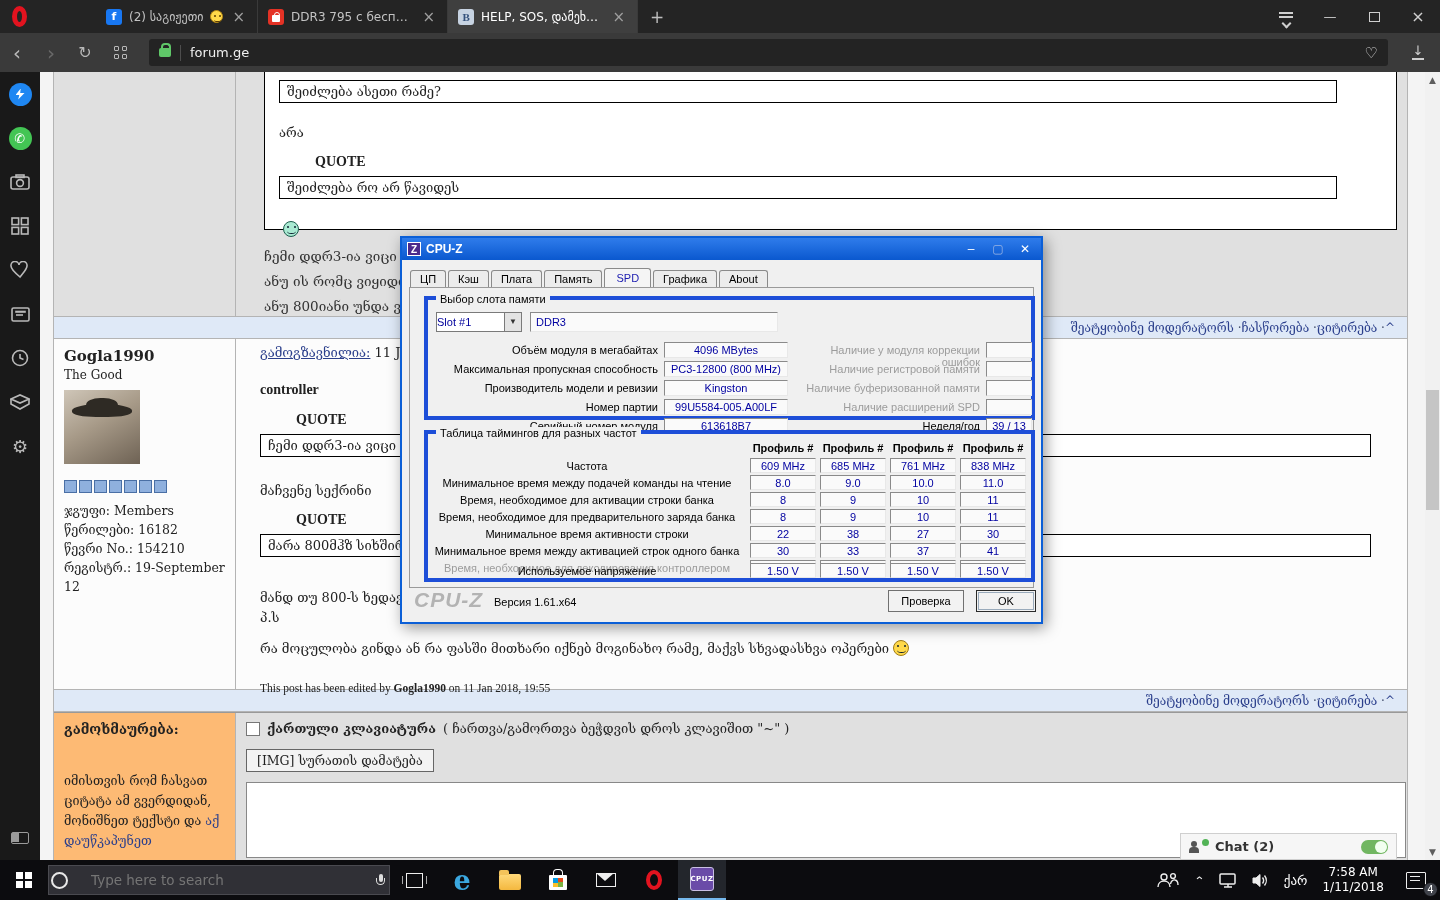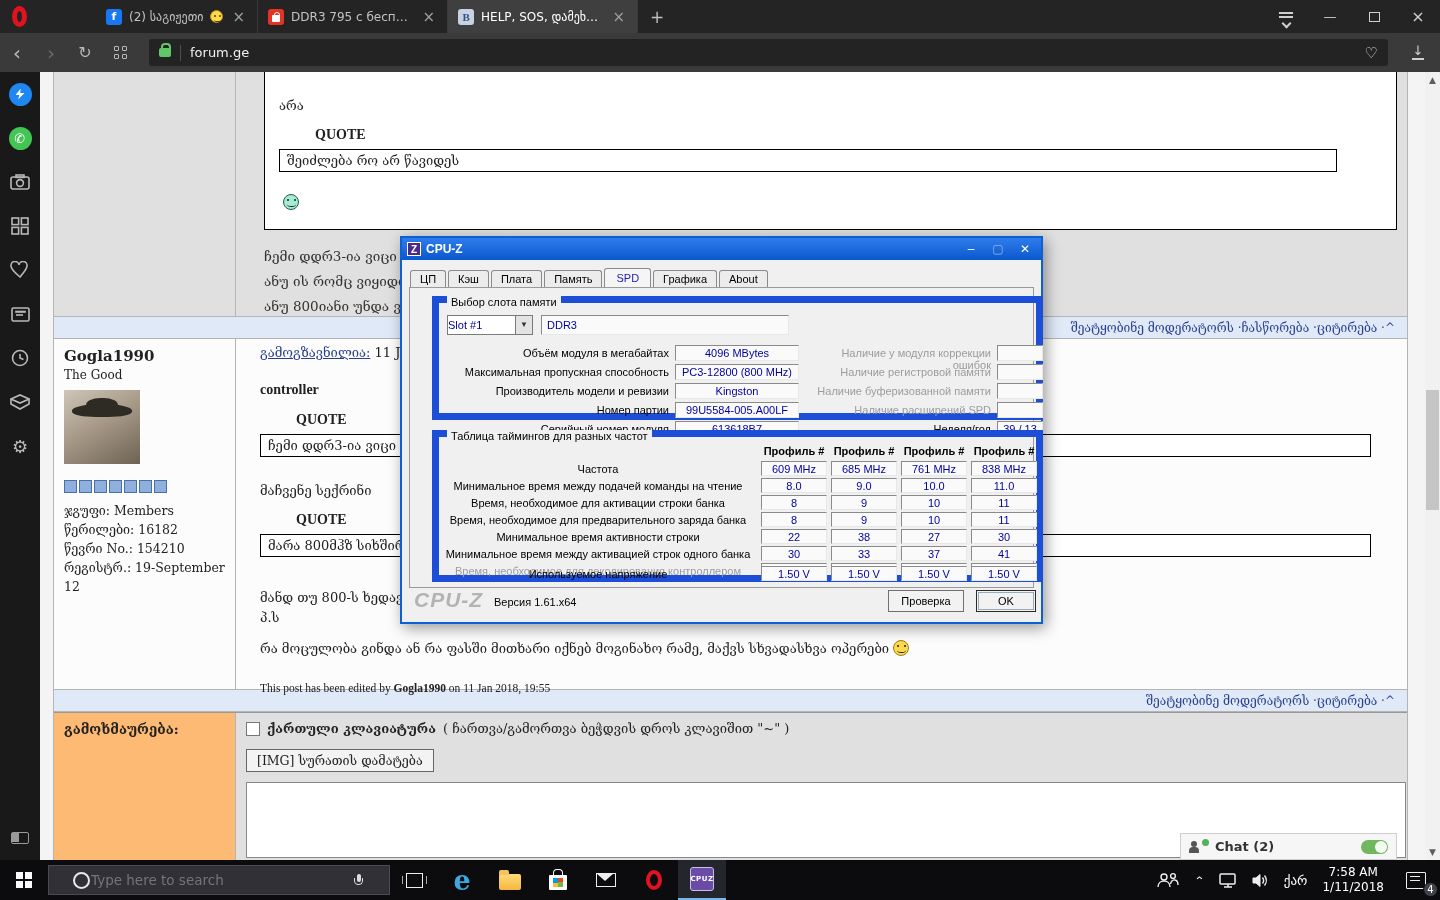--- a/index.html
+++ b/index.html
@@ -126,21 +126,21 @@
   #cpuz{position:absolute;left:400px;top:236px;width:643px;height:388px;background:#f0f0f0;border:2px solid #0b5fd7;box-shadow:3px 4px 14px rgba(0,0,0,.4);z-index:50;font-family:"Liberation Sans",sans-serif;font-size:11px;color:#000}
   .cz-title{height:22px;background:linear-gradient(#2f7ceb,#0a58cf);display:flex;align-items:center;padding:0 5px;gap:5px}
   .cz-ico{width:14px;height:14px;background:#4b2a8c;border:1px solid #fff;color:#fff;font-weight:bold;font-size:10px;display:flex;align-items:center;justify-content:center}
   .cz-title .t{color:#fff;font-size:12px;font-weight:bold;flex:1}
   .cz-btn{width:22px;height:16px;display:flex;align-items:center;justify-content:center;color:#fff;font-size:12px}
   .cz-btn.dim{color:#9ab4e4}
   .cz-tabs{position:absolute;left:8px;top:30px;display:flex;align-items:flex-end}
   .cz-tab{border:1px solid #8a8a8a;border-bottom:none;border-radius:3px 3px 0 0;padding:2px 9px 3px;background:#ececec;margin-right:2px}
   .cz-tab.active{background:#f5f5f5;color:#1b1bb0;padding:3px 11px 5px;margin-bottom:-1px}
   .cz-panel{position:absolute;left:7px;top:49px;width:625px;height:301px;border:1px solid #9a9a9a;background:#f0f0f0}
-  .czgroup{position:absolute;left:22px;width:611px;border:7px solid #1d4ed8}
+  .czgroup{position:absolute;left:14px;width:611px;border:4px solid #1d4ed8}
   .czgroup>.glabel{position:absolute;left:8px;top:-7px;background:#f0f0f0;padding:0 4px}
   #czg1{top:8px;height:124px}
   #czg2{top:142px;height:152px}
   .combo{position:absolute;left:8px;top:12px;width:86px;height:20px;background:#fff;border:1px solid #7a7a7a;display:flex;align-items:center}
   .combo .val{flex:1;color:#00009c}
   .combo .dd{width:17px;height:18px;background:#e3e3e3;border-left:1px solid #7a7a7a;text-align:center;font-size:8px;line-height:18px;color:#333}
   .czfield{position:absolute;background:#fafafa;border:1px solid #9a9a9a;border-color:#8a8a8a #e8e8e8 #e8e8e8 #8a8a8a;color:#0000a0;display:flex;align-items:center;justify-content:center}
   .czfield.left-pad{justify-content:flex-start;padding-left:5px}
   .flabel{position:absolute;text-align:right}
   .flabel.dis,.dis{color:#9c9c9c}
@@ -151,21 +151,21 @@
   .cz-ver{position:absolute;left:92px;top:8px}
   .cz-push{position:absolute;top:2px;height:22px;background:#f2f2f2;border:1px solid #707070;display:flex;align-items:center;justify-content:center}
   #btn-check{left:486px;width:76px}
   #btn-ok{left:574px;width:60px;border:1px solid #2a2a2a;box-shadow:inset 0 0 0 1px #f2f2f2,inset 0 0 0 2px #9ab;}
 
   
   #taskbar{position:absolute;left:0;top:860px;width:1440px;height:40px;background:#0c0c0f;z-index:100;display:flex;align-items:center;color:#fff}
   .tb-start{width:48px;height:40px;display:flex;align-items:center;justify-content:center}
   .winlogo{width:16px;height:16px;display:grid;grid-template-columns:7px 7px;grid-template-rows:7px 7px;gap:2px}
   .winlogo span{background:#fff}
-  .tb-search{width:342px;height:30px;background:#303036;border:1px solid #4a4a50;display:flex;align-items:center;padding:0 24px;gap:1px}
+  .tb-search{width:342px;height:30px;background:#303036;border:1px solid #4a4a50;display:flex;align-items:center;padding:0 2px;gap:23px}
   .cortana{width:17px;height:17px;border-radius:50%;border:2.5px solid #e8e8e8}
   .tb-search input{background:transparent;border:none;outline:none;color:#b5b5b5;font-size:13.5px;flex:1;font-family:"DejaVu Sans",sans-serif}
   .mic{width:9px;height:13px;position:relative;margin-right:2px}
   .mic::before{content:"";position:absolute;left:2.5px;top:0;width:4px;height:8px;background:#ddd;border-radius:2px}
   .mic::after{content:"";position:absolute;left:0;top:4px;width:7px;height:6px;border:1.2px solid #ddd;border-top:none;border-radius:0 0 5px 5px}
   .tb-icon{width:48px;height:40px;display:flex;align-items:center;justify-content:center;position:relative}
   .tb-icon.active{background:#23262c;border-bottom:2px solid #76b9ed}
   .taskview{width:17px;height:15px;border:1.5px solid #eee;position:relative;background:#0c0c0f}
   .taskview::before{content:"";position:absolute;left:-5px;top:2px;width:4px;height:8px;border-left:1.5px solid #aaa}
   .taskview::after{content:"";position:absolute;right:-5px;top:2px;width:4px;height:8px;border-right:1.5px solid #aaa}
@@ -299,20 +299,21 @@
   <div class="sb-toggle"></div>
 </div>
 
 <div id="page">
   <div id="ftable">
 
     <div id="post1" class="row-flex">
       <div class="leftcol"></div>
       <div class="rightcol">
         <div class="bigquote">
+          <div class="qbox" style="margin-top:4px">შეიძლება ასეთი რამე?</div>
           <div class="plain" style="margin:22px 0 0 0">არა</div>
           <div class="qlabel">QUOTE</div>
           <div class="qbox">შეიძლება რო არ წავიდეს</div>
           <div class="plain" style="margin-top:22px">
             <span class="smiley sm-green"></span>
           </div>
         </div>
         <div class="hidden-lines">
           <div>ჩემი დდრ3-ია ვიცი უეჭვ</div>
           <div>ანუ ის რომც ვიყიდო ამბ</div>
@@ -370,20 +371,23 @@
     </div>
     <div class="postbar">
       <a href="#">შეატყობინე მოდერატორს</a>
       <a href="#">ციტირება</a>
       <a href="#">^</a>
     </div>
 
     <div id="reply" class="row-flex">
       <div class="leftcol">
         <div class="reply-label">გამოხმაურება:</div>
+        <div class="reply-hint">
+          <span>იმისთვის რომ ჩასვათ ციტატა ამ გვერდიდან, მონიშნეთ ტექსტი და </span><a href="#">აქ დაუწკაპუნეთ</a>
+        </div>
       </div>
       <div class="replymain">
         <div class="kbrow">
           <span class="checkbox"></span>
           <span class="kb-bold">ქართული კლავიატურა</span>
           <span>( ჩართვა/გამორთვა ბეჭდვის დროს კლავიშით "~" )</span>
         </div>
         <div class="imgbtn">[IMG] სურათის დამატება</div>
         <textarea class="replybox" style=""></textarea>
       </div>

